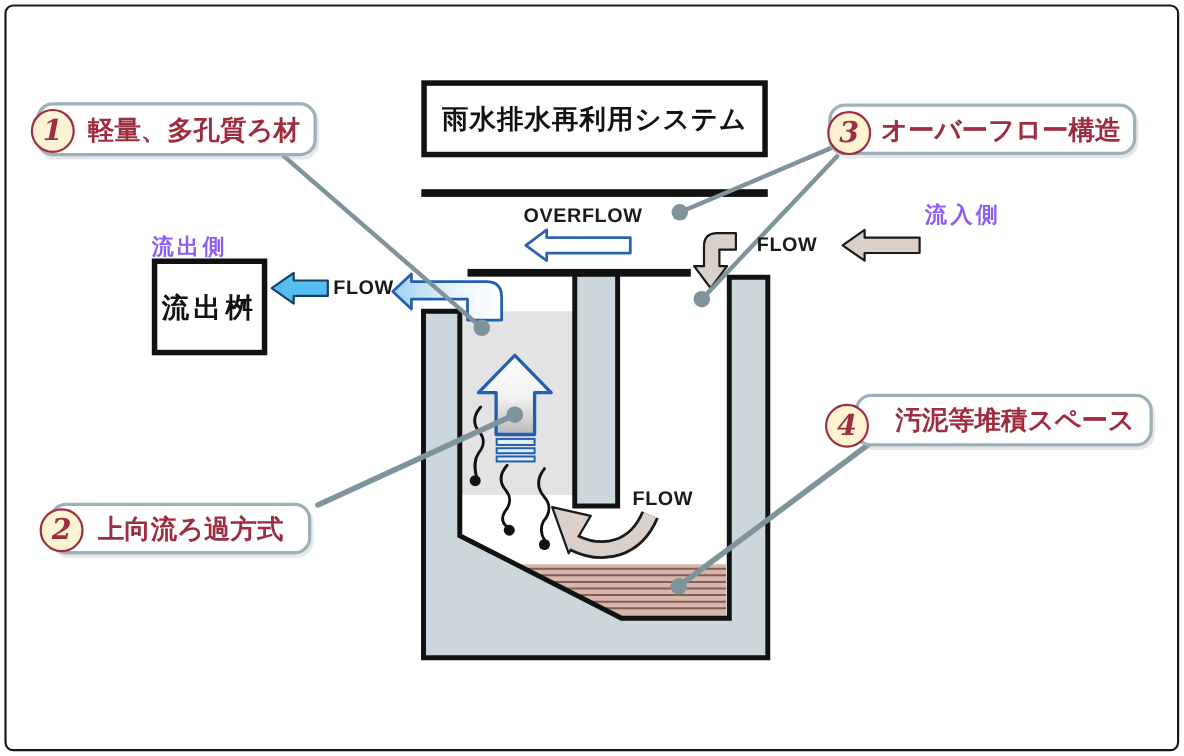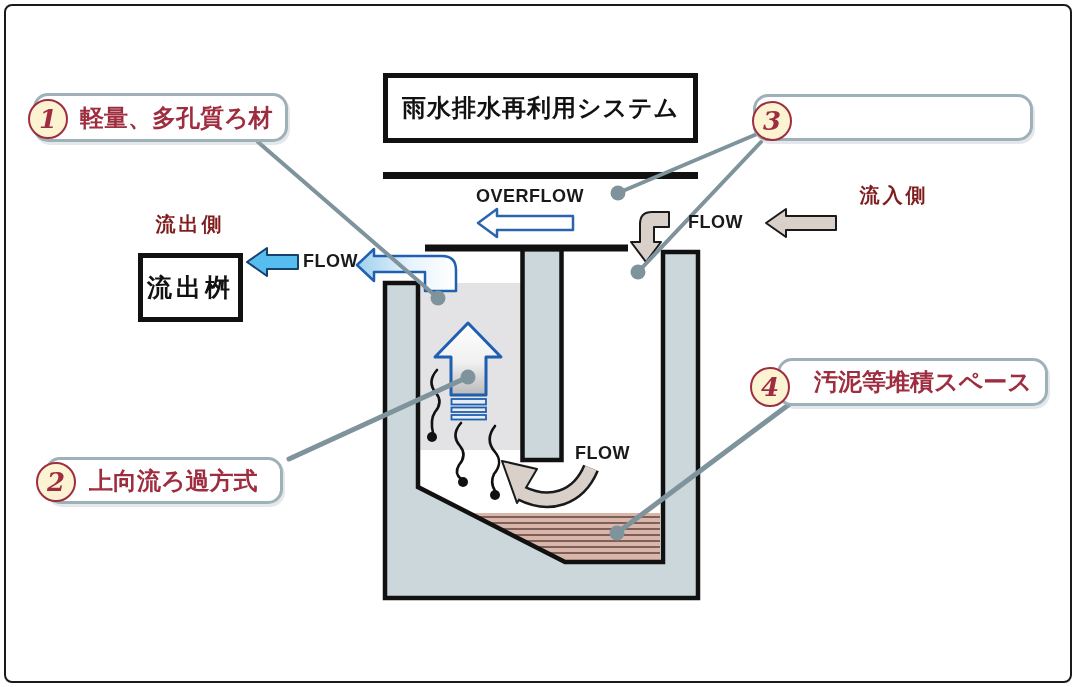--- a/index.html
+++ b/index.html
@@ -26,22 +26,22 @@
     box-shadow:2px 3px 0 rgba(160,172,178,0.28);
   }
   .badge{
     position:absolute;width:40px;height:40px;border-radius:50%;
     background:#fcf3d2;border:2.5px solid #9e2d3f;box-sizing:border-box;
     display:flex;align-items:center;justify-content:center;
     font-family:"DejaVu Serif","Liberation Serif",serif;
     font-style:italic;font-weight:bold;font-size:26px;color:#9e2d3f;
   }
   .side-label{
-    font-size:20px;font-weight:bold;color:#7f1d1d;letter-spacing:3px;
-    text-align:center;white-space:nowrap;
+    font-size:20px;font-weight:bold;color:#8b5cf6;letter-spacing:3px;
+    white-space:nowrap;
   }
   .basin-box{
     border:5px solid #111;background:#fff;box-sizing:border-box;
     display:flex;align-items:center;justify-content:center;
     font-size:25px;font-weight:bold;color:#111;letter-spacing:4px;white-space:nowrap;
   }
   .flow-text{
     font-size:18px;font-weight:bold;color:#1a1a1a;letter-spacing:0.5px;white-space:nowrap;text-align:center;
   }
 </style>
@@ -147,29 +147,30 @@
     <span>軽量、多孔質ろ材</span>
   </div>
 
   <div class="abs callout" style="left:45px;top:457px;width:238px;height:47px;padding-left:41px;">
     <span class="badge" style="left:-12px;top:2px;">2</span>
     <span>上向流ろ過方式</span>
   </div>
 
   <div class="abs callout" style="left:753px;top:94px;width:280px;height:47px;padding-left:45px;">
     <span class="badge" style="left:-4px;top:4px;">3</span>
+    <span>オーバーフロー構造</span>
   </div>
 
   <div class="abs callout" style="left:777px;top:358px;width:271px;height:48px;padding-left:34px;">
     <span class="badge" style="left:-30px;top:6px;">4</span>
     <span>汚泥等堆積スペース</span>
   </div>
 
   <div class="abs side-label" style="left:138px;top:211px;width:104px;">流出側</div>
-  <div class="abs basin-box" style="left:138px;top:253px;width:105px;height:69px;">
+  <div class="abs basin-box" style="left:138px;top:235px;width:105px;height:88px;">
     <span>流出桝</span>
   </div>
   <div class="abs flow-text" style="left:303px;top:251px;">FLOW</div>
 
   <div class="abs side-label" style="left:841px;top:182px;width:106px;">流入側</div>
   <div class="abs flow-text" style="left:688px;top:212px;">FLOW</div>
 
   <div class="abs flow-text" style="left:476px;top:186px;">OVERFLOW</div>
   <div class="abs flow-text" style="left:575px;top:443px;">FLOW</div>
 

